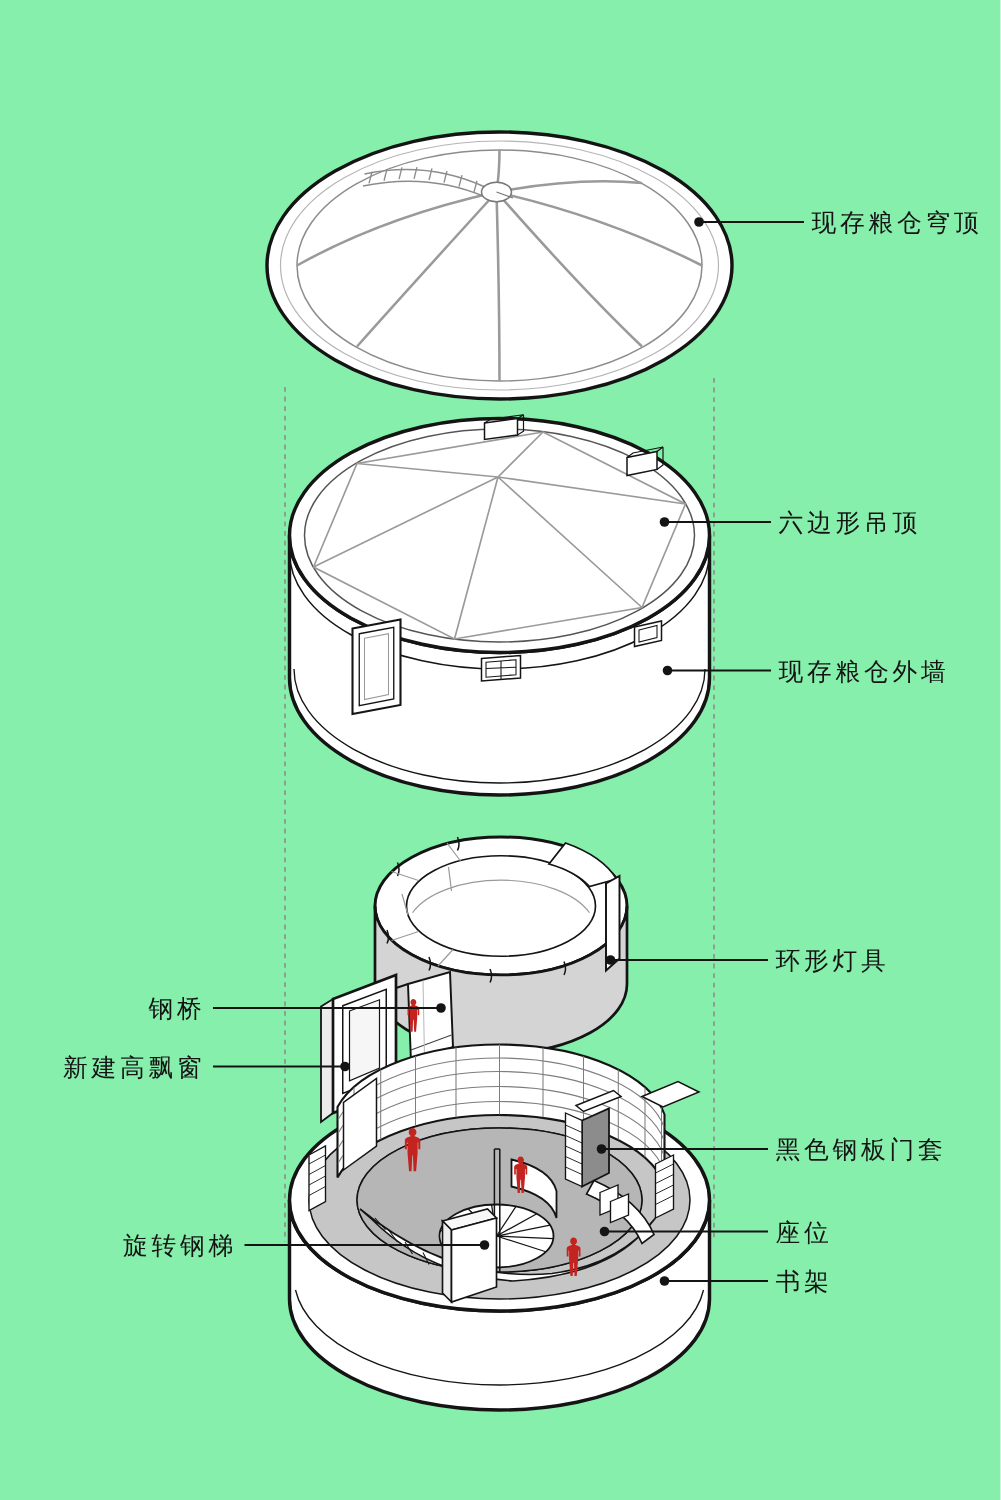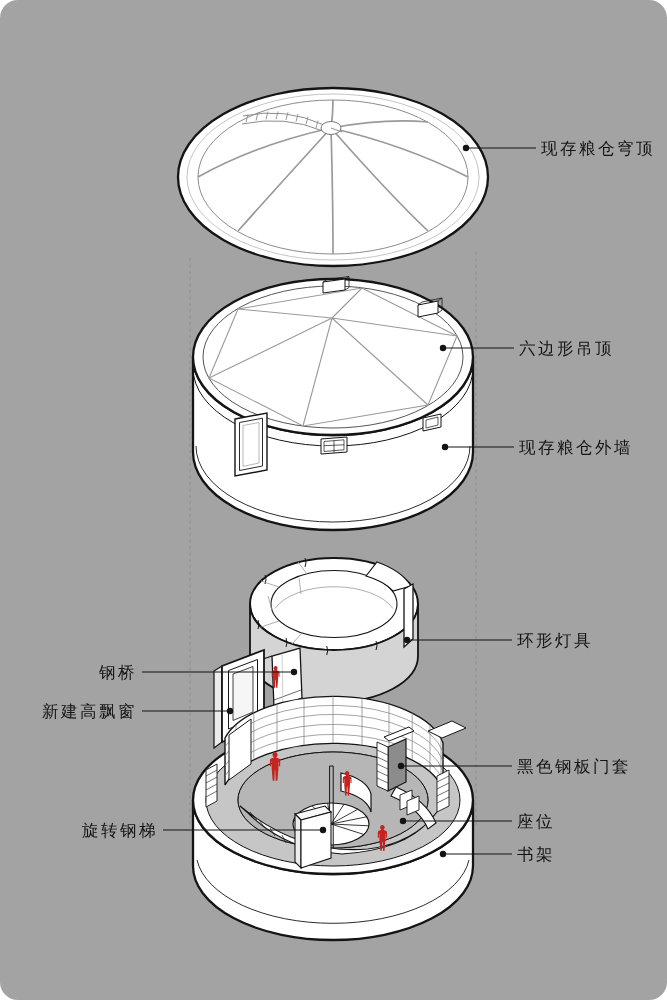--- a/index.html
+++ b/index.html
@@ -1,17 +1,17 @@
 <!DOCTYPE html>
 <html><head>
 <meta charset="utf-8">
 <style>
   html,body{margin:0;padding:0;background:#ffffff;}
-  .stage{width:667px;height:1000px;margin:0 auto;position:relative;background:#a3a3a3;
-         font-family:"DejaVu Sans",sans-serif;border-radius:18px;}
+  .stage{width:667px;height:1000px;margin:0 auto;position:relative;background:#86efac;
+         font-family:"DejaVu Sans",sans-serif;}
   svg{display:block;}
   .ann-text{font-family:"DejaVu Sans",sans-serif;font-size:16.5px;letter-spacing:2.5px;fill:#141414;}
   .lead{stroke:#141414;stroke-width:1.2;}
   .dot{fill:#141414;}
   .guide{stroke:#8f8f8f;stroke-width:1.1;stroke-dasharray:3.2 3.2;fill:none;}
   .k{stroke:#141414;fill:none;}
   .thin{stroke:#9a9a9a;fill:none;}
 </style>
 </head>
 <body>

